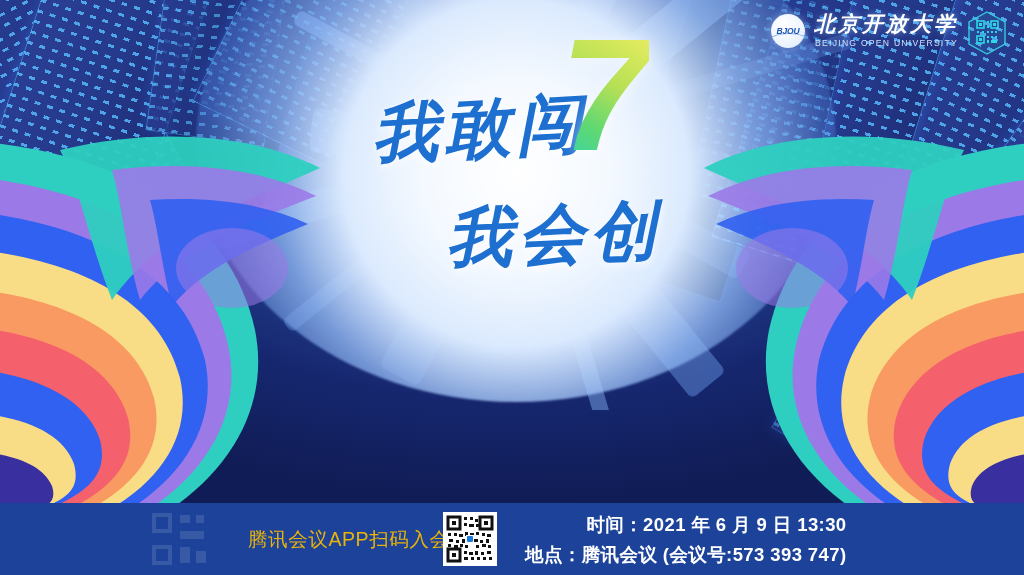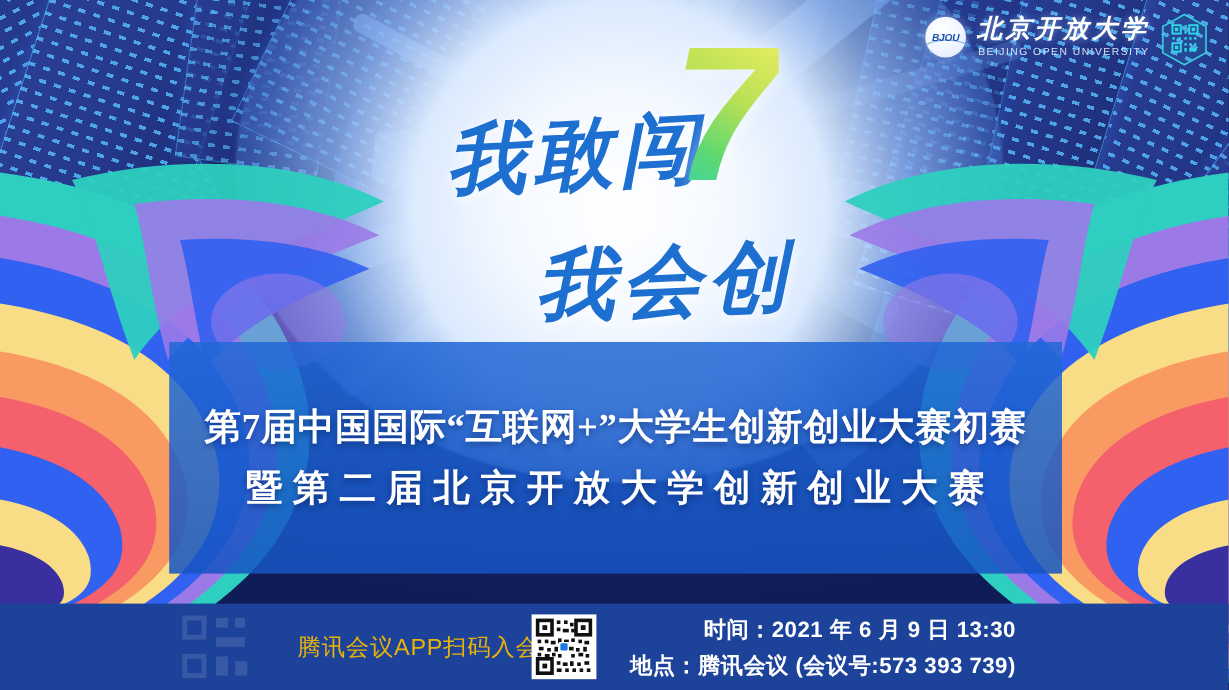--- a/index.html
+++ b/index.html
@@ -296,24 +296,20 @@
       <ellipse cx="792" cy="268" rx="56" ry="40" fill="#9b7ae8" opacity=".55"></ellipse>
     </g>
   </svg>
 
   <div class="slogan">
     <div class="cal cal-1">我敢闯</div>
     <div class="cal cal-2">我会创</div>
   </div>
   <div class="big7">7</div>
 
-  <div class="title-banner">
-    <div class="title-line title-line-1">第7届中国国际“互联网+”大学生创新创业大赛初赛</div>
-    <div class="title-line title-line-2">暨第二届北京开放大学创新创业大赛</div>
-  </div>
 
   <div class="brand">
     <div class="bjou-badge">
       <span>BJOU</span>
     </div>
     <div class="brand-text">
       <div class="brand-cn">北京开放大学</div>
       <div class="brand-en">BEIJING OPEN UNIVERSITY</div>
     </div>
   </div>
@@ -406,18 +402,18 @@
               <rect x="37" y="42" width="3" height="3"></rect>
             <rect x="43" y="42" width="3" height="3"></rect>
           </g>
           <rect x="20" y="20" width="8" height="8" fill="#fff"></rect>
           <rect x="21" y="21" width="6" height="6" rx="1" fill="#1b7ae0"></rect>
         </svg>
       </div>
 
       <div class="info-block">
         <div class="info-line">时间：2021 年 6 月 9 日 13:30</div>
-        <div class="info-line">地点：腾讯会议 (会议号:573 393 739)</div>
+        <div class="info-line">地点：腾讯会议 (会议号:573 393 747)</div>
       </div>
     </div>
   </div>
 
 </div>
 
 </body></html>

